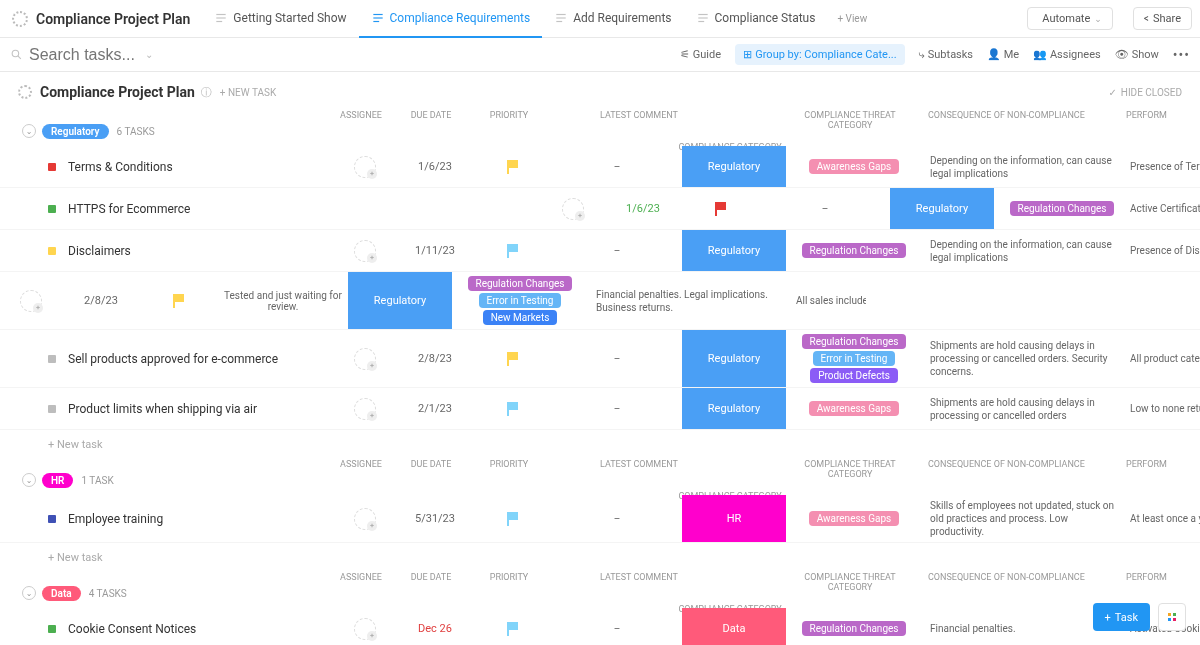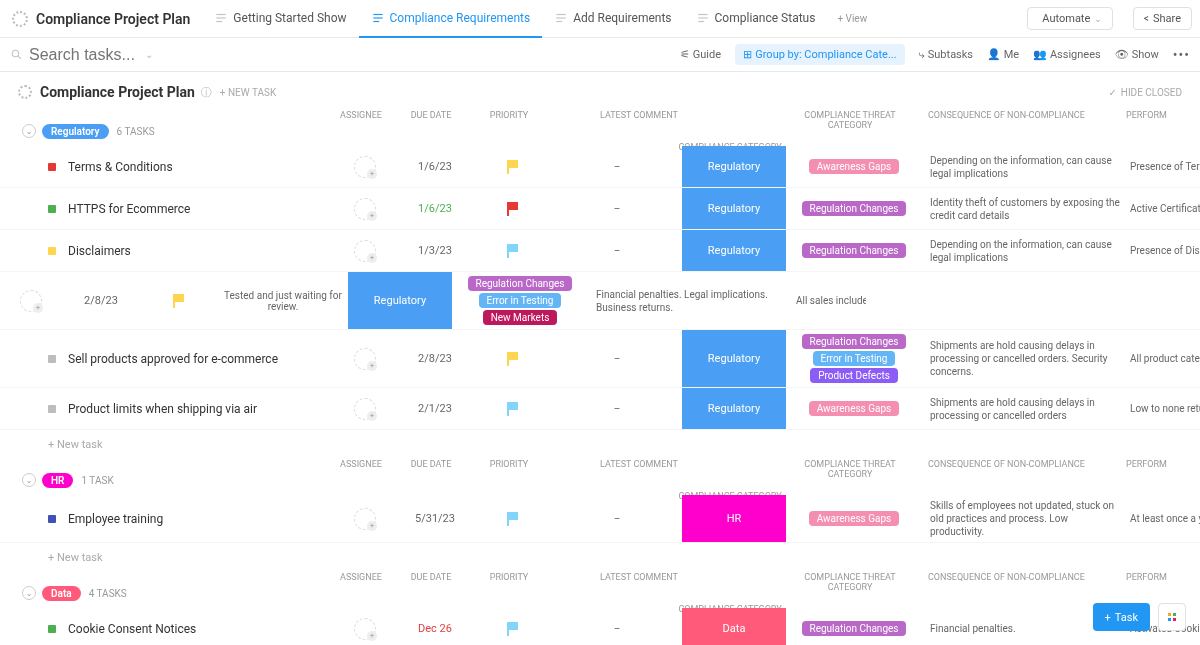--- a/index.html
+++ b/index.html
@@ -259,34 +259,33 @@
         <div class="cell cell-priority">
             <span class="flag-ic" style="color:#e53935"></span>
           </div>
         <div class="cell cell-comment">–</div>
         <div class="cell cell-category">
             <div class="cat-badge cat-regulatory">Regulatory</div>
           </div>
         <div class="cell cell-threat">
             <span class="threat-badge" style="background:#ba68c8">Regulation Changes</span>
           </div>
-        <div class="cell cell-consequence">Identity theft of customers by exposing the credit card details</div>
         <div class="cell cell-perform">Active Certificate fo</div>
       </div>
       </div>
       <div class="task-row">
       <div class="task-left">
         <span class="task-sq" style="background:#ffd54f"></span>
         <span class="task-title">Disclaimers</span>
       </div>
       <div class="task-cells">
         <div class="cell cell-assignee">
             <span class="assignee-ic"></span>
           </div>
-        <div class="cell cell-due ">1/3/23</div>
+        <div class="cell cell-due ">1/11/23</div>
         <div class="cell cell-priority">
             <span class="flag-ic" style="color:#81d4fa"></span>
           </div>
         <div class="cell cell-comment">–</div>
         <div class="cell cell-category">
             <div class="cat-badge cat-regulatory">Regulatory</div>
           </div>
         <div class="cell cell-threat">
             <span class="threat-badge" style="background:#ba68c8">Regulation Changes</span>
           </div>
@@ -303,21 +302,21 @@
         <div class="cell cell-priority">
             <span class="flag-ic" style="color:#ffd54f"></span>
           </div>
         <div class="cell cell-comment">Tested and just waiting for review.</div>
         <div class="cell cell-category">
             <div class="cat-badge cat-regulatory">Regulatory</div>
           </div>
         <div class="cell cell-threat">
             <span class="threat-badge" style="background:#ba68c8">Regulation Changes</span>
             <span class="threat-badge" style="background:#64b5f6">Error in Testing</span>
-            <span class="threat-badge" style="background:#be185d">New Markets</span>
+            <span class="threat-badge" style="background:#3b82f6">New Markets</span>
           </div>
         <div class="cell cell-consequence">Financial penalties. Legal implications. Business returns.</div>
         <div class="cell cell-perform">All sales include sal</div>
       </div>
       </div>
       <div class="task-row">
       <div class="task-left">
         <span class="task-sq" style="background:#bdbdbd"></span>
         <span class="task-title">Sell products approved for e-commerce</span>
       </div>

